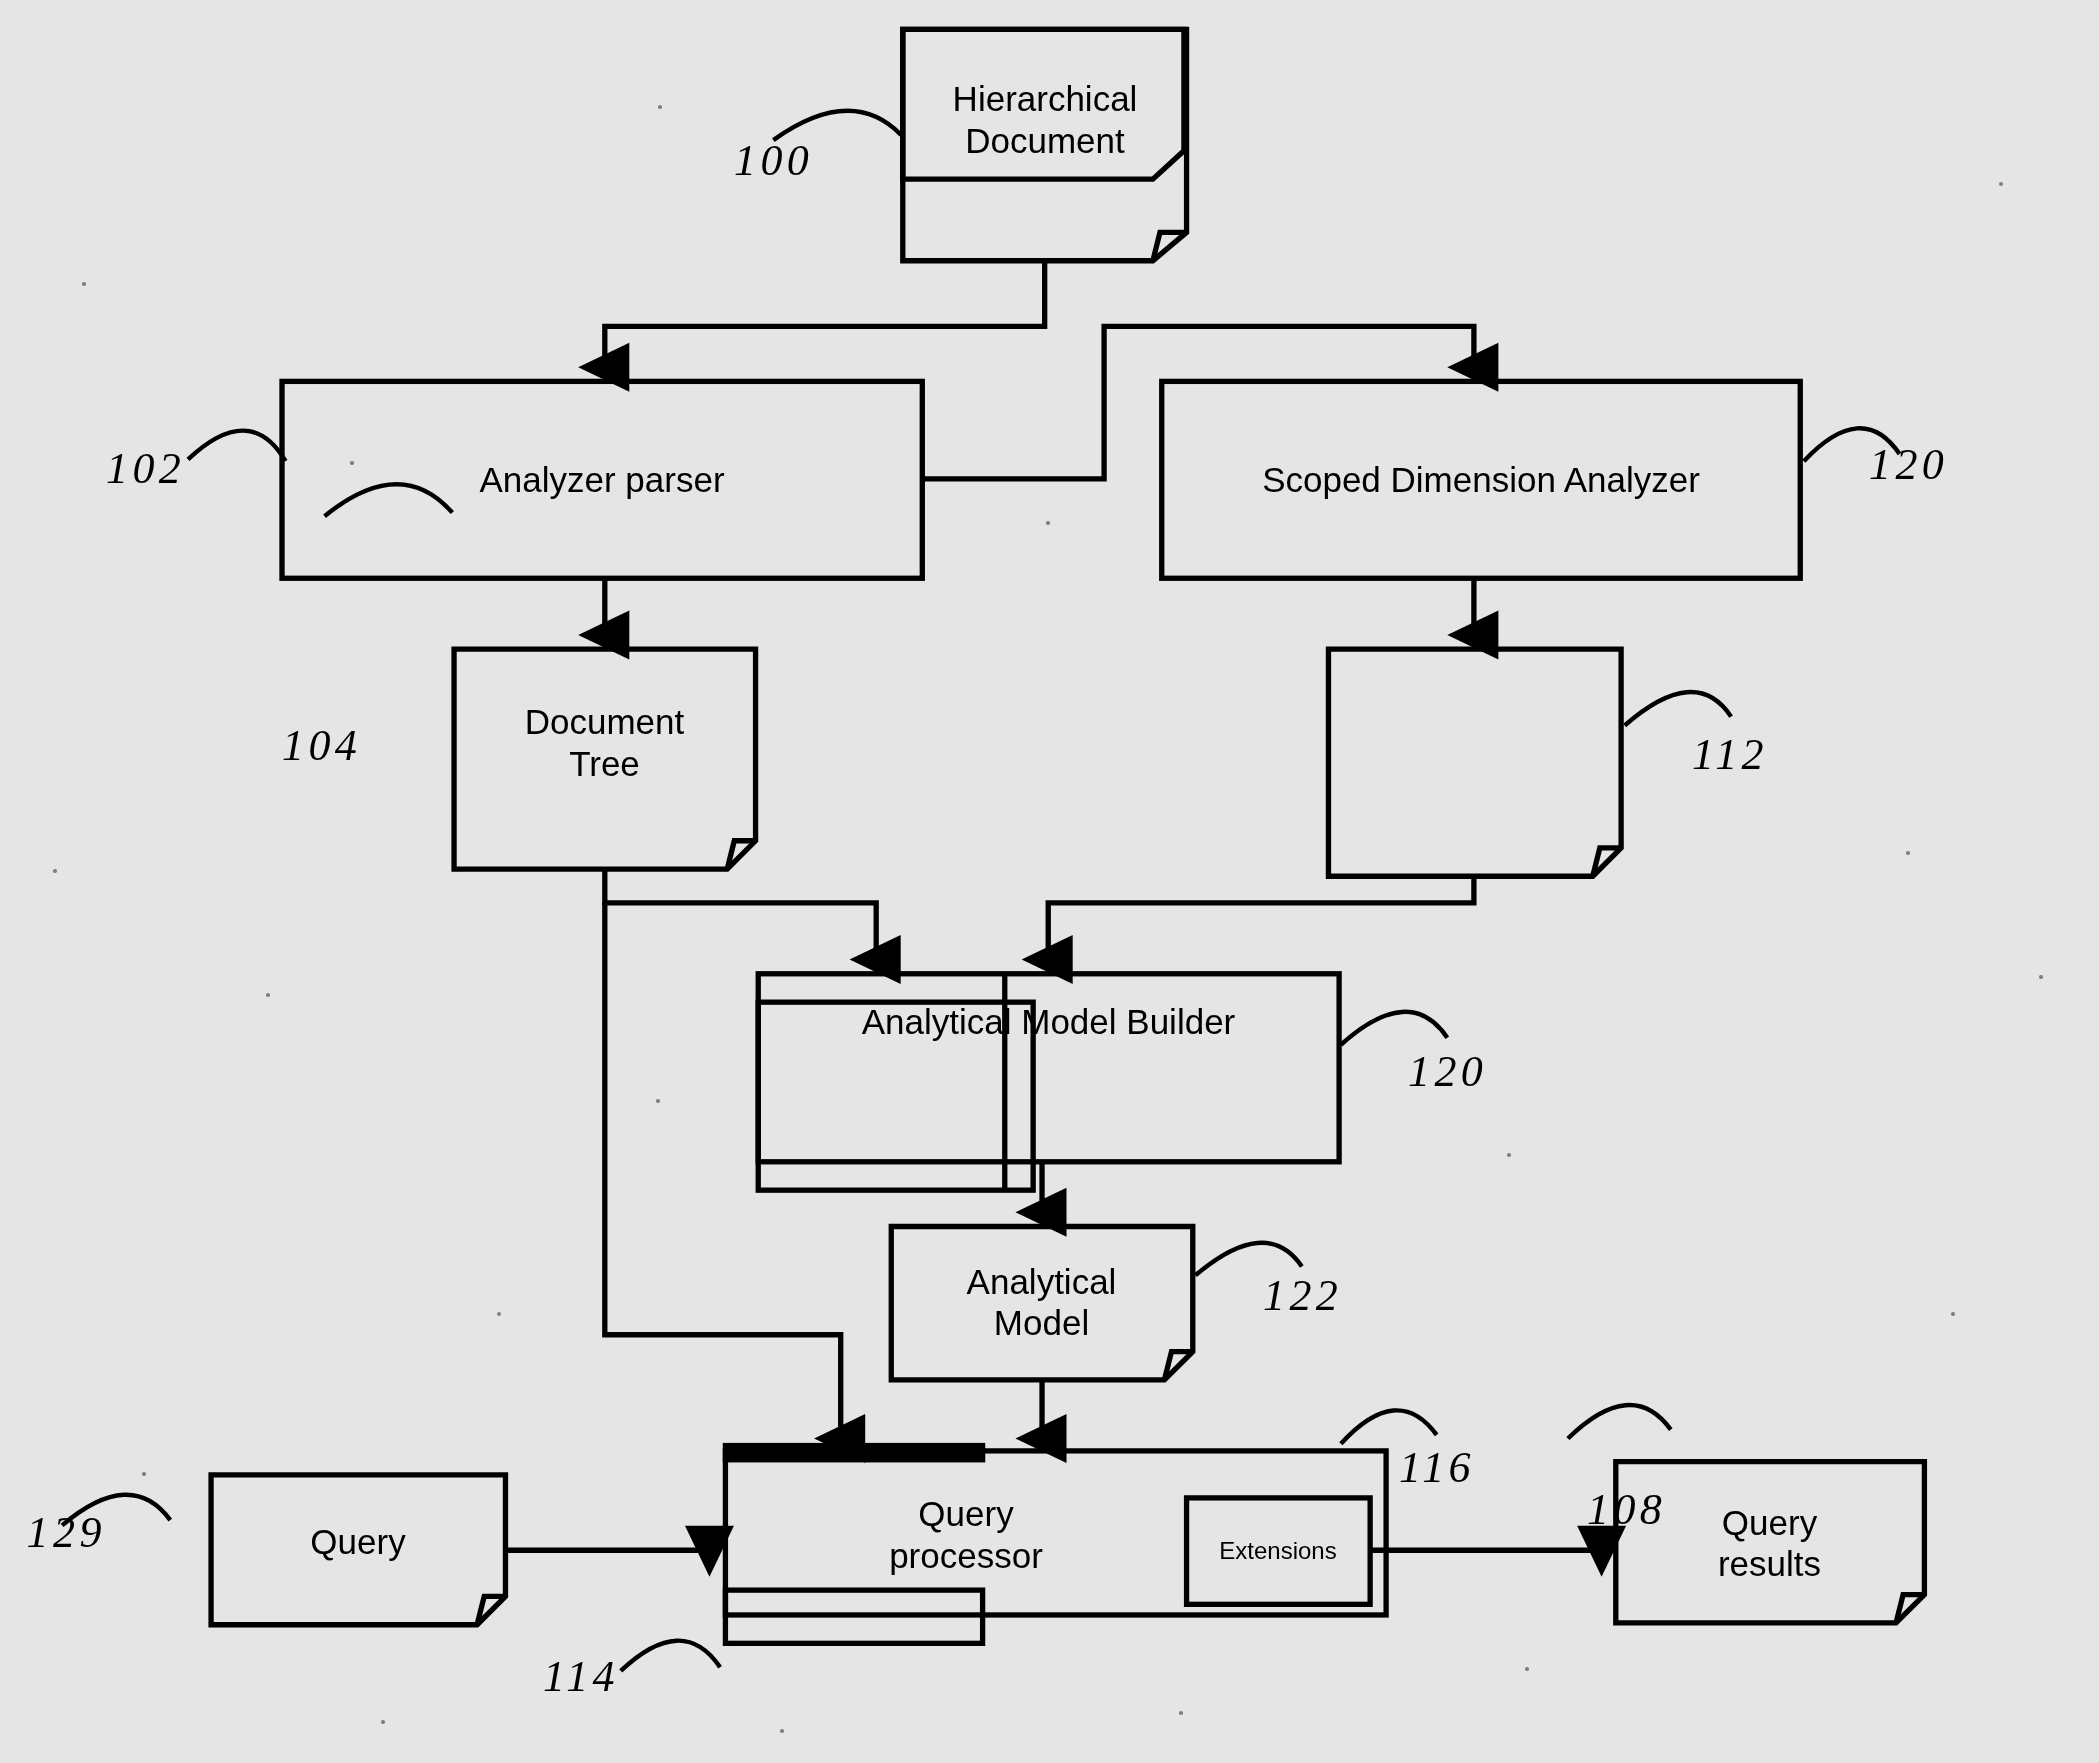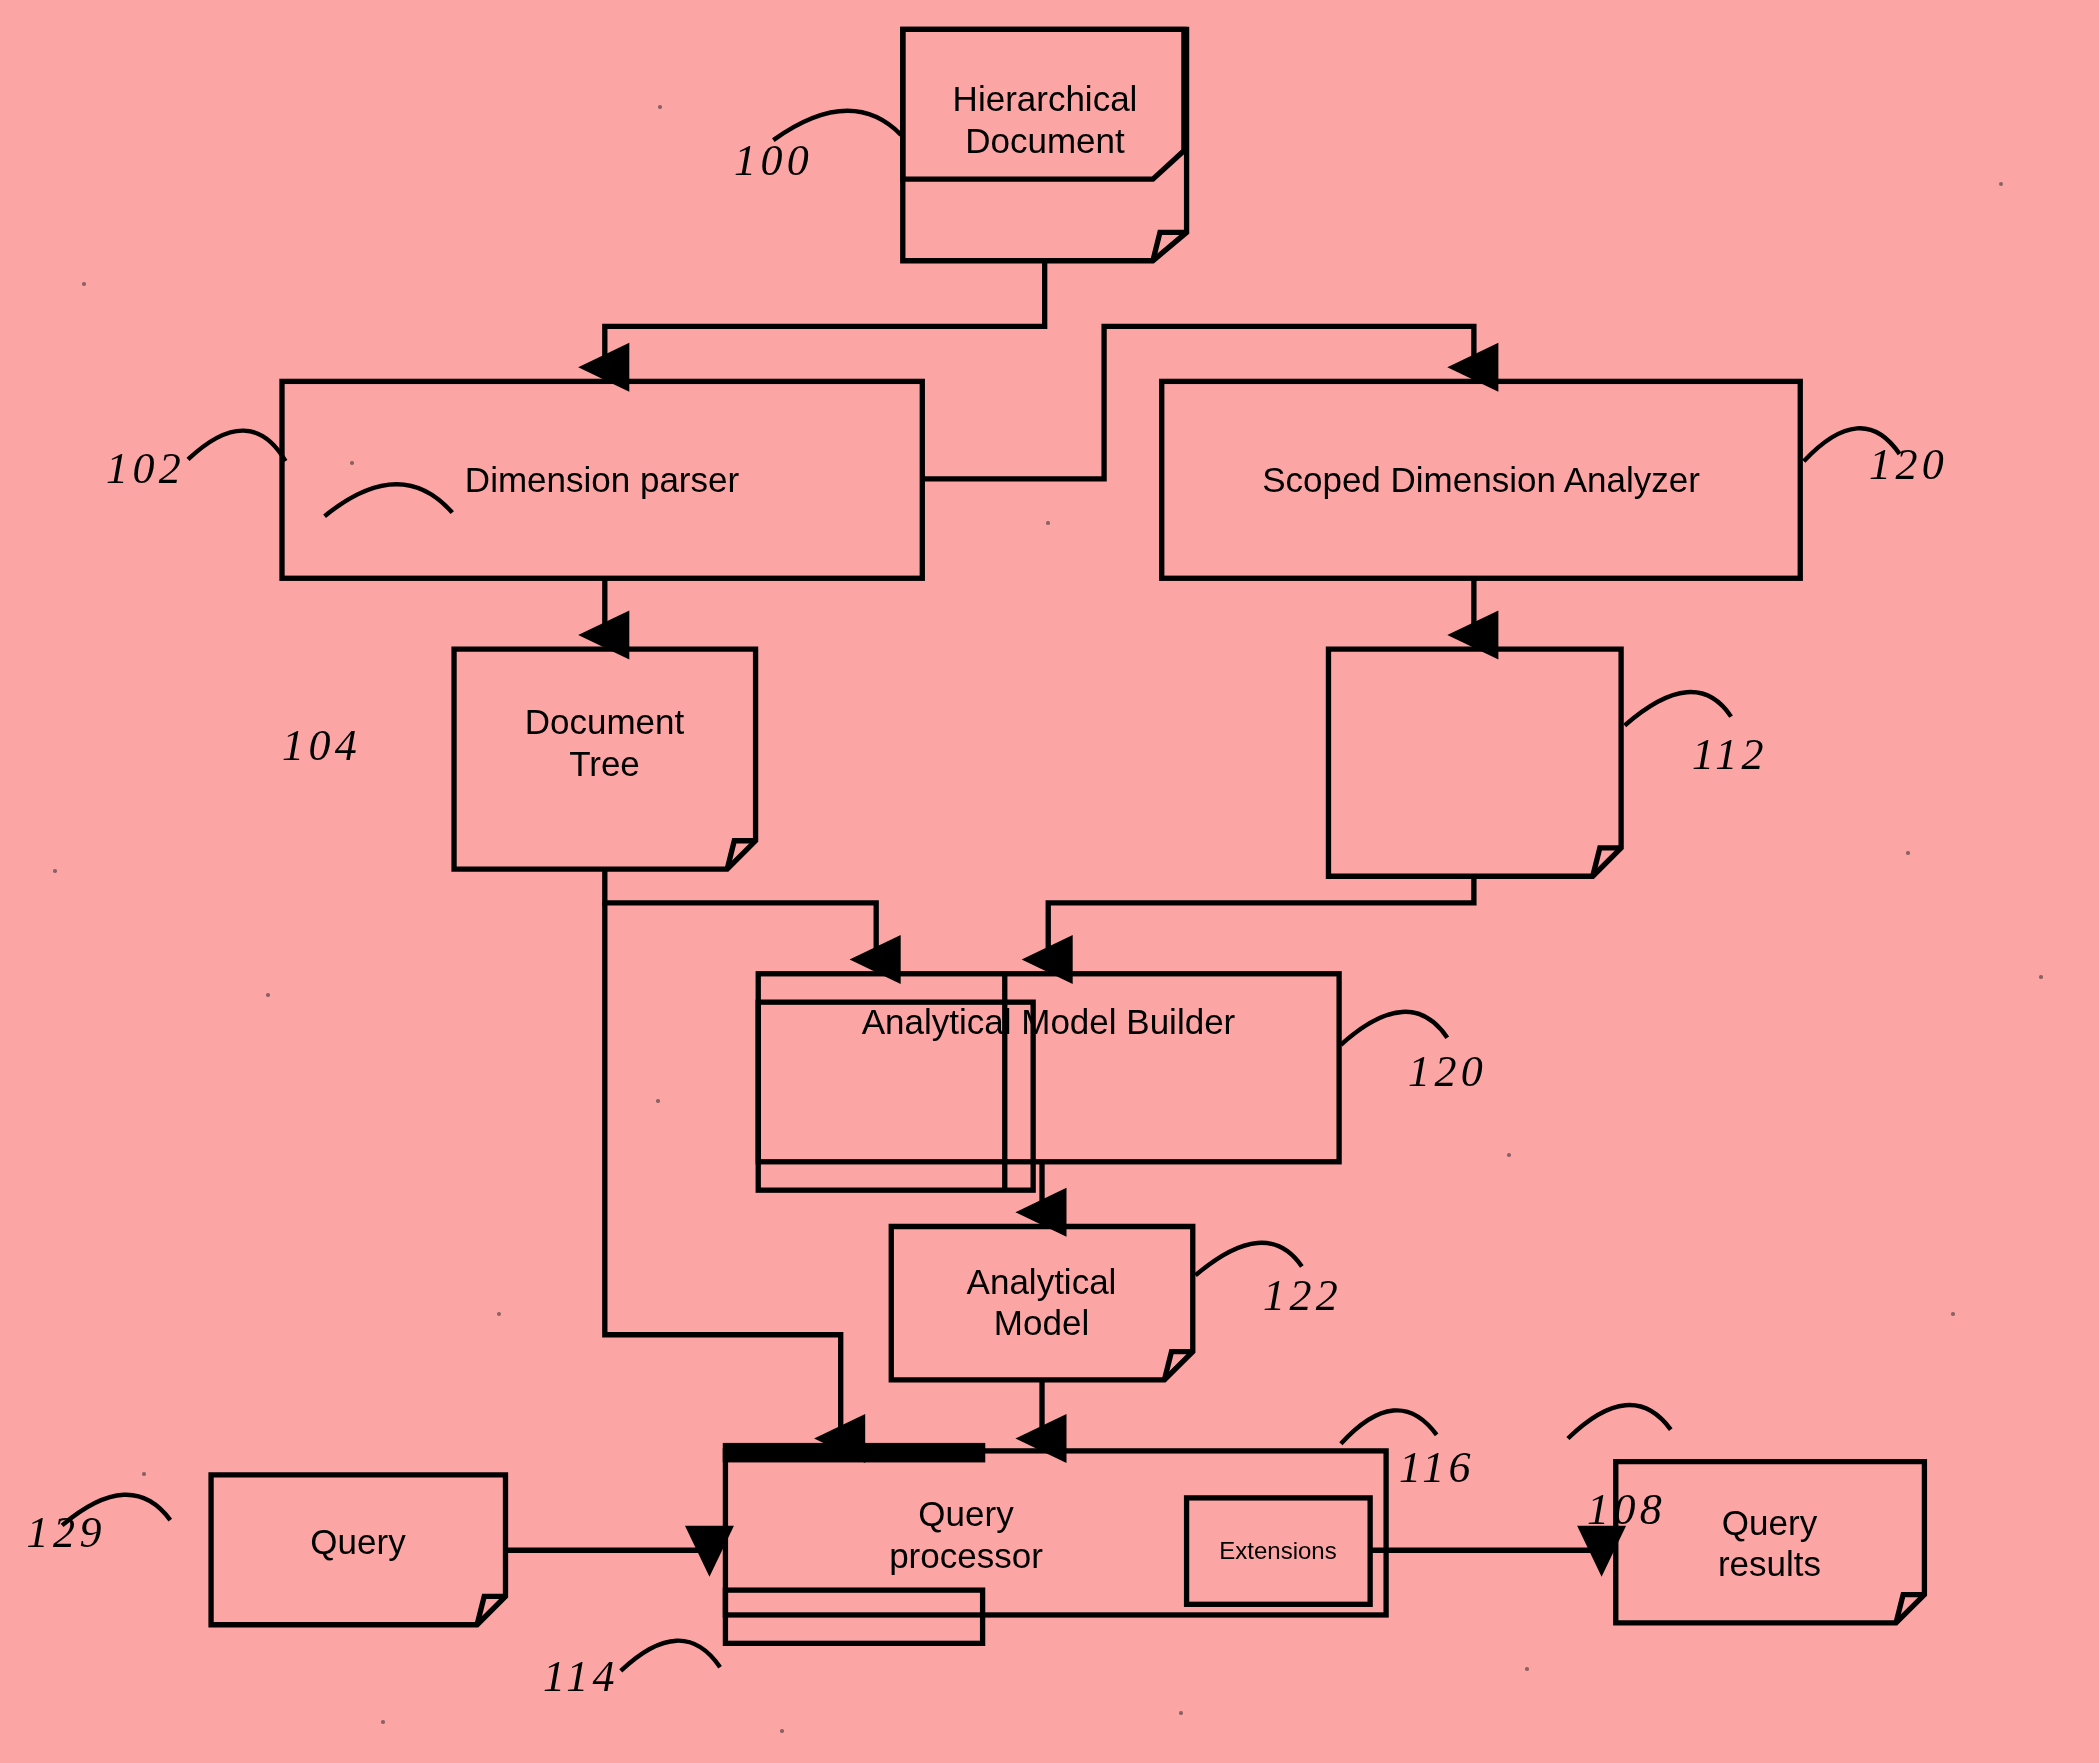--- a/index.html
+++ b/index.html
@@ -4,21 +4,21 @@
 <style>
   html, body {
     margin: 0;
     padding: 0;
     background: #ffffff;
   }
   #figure {
     position: relative;
     width: 2100px;
     height: 1764px;
-    background: #fca5a5;
+    background: #e5e5e5;
     overflow: hidden;
     font-family: "Liberation Sans", sans-serif;
   }
   #diagram-svg {
     position: absolute;
     left: 0;
     top: 0;
     width: 2100px;
     height: 1764px;
   }
@@ -137,21 +137,21 @@
         <path d="M700,1884 Q770,1818 812,1880"></path>
         <path d="M1512,1628 Q1576,1558 1620,1618"></path>
         <path d="M1768,1622 Q1840,1552 1884,1612"></path>
       </g>
     </g>
   </svg>
 
   <div class="node-label" style="left:903px; top:53px; width:284px; height:133px;">Hierarchical
 Document</div>
 
-  <div class="node-label" style="left:282px; top:381px; width:640px; height:197px;">Dimension parser</div>
+  <div class="node-label" style="left:282px; top:381px; width:640px; height:197px;">Analyzer parser</div>
 
   <div class="node-label" style="left:1162px; top:381px; width:638px; height:197px;">Scoped Dimension Analyzer</div>
 
   <div class="node-label" style="left:454px; top:667px; width:301px; height:151px;">Document
 Tree</div>
 
 
   <div class="node-label" style="left:758px; top:928px; width:581px; height:188px;">Analytical Model Builder</div>
 
   <div class="node-label" style="left:891px; top:1240px; width:301px; height:124px;">Analytical

